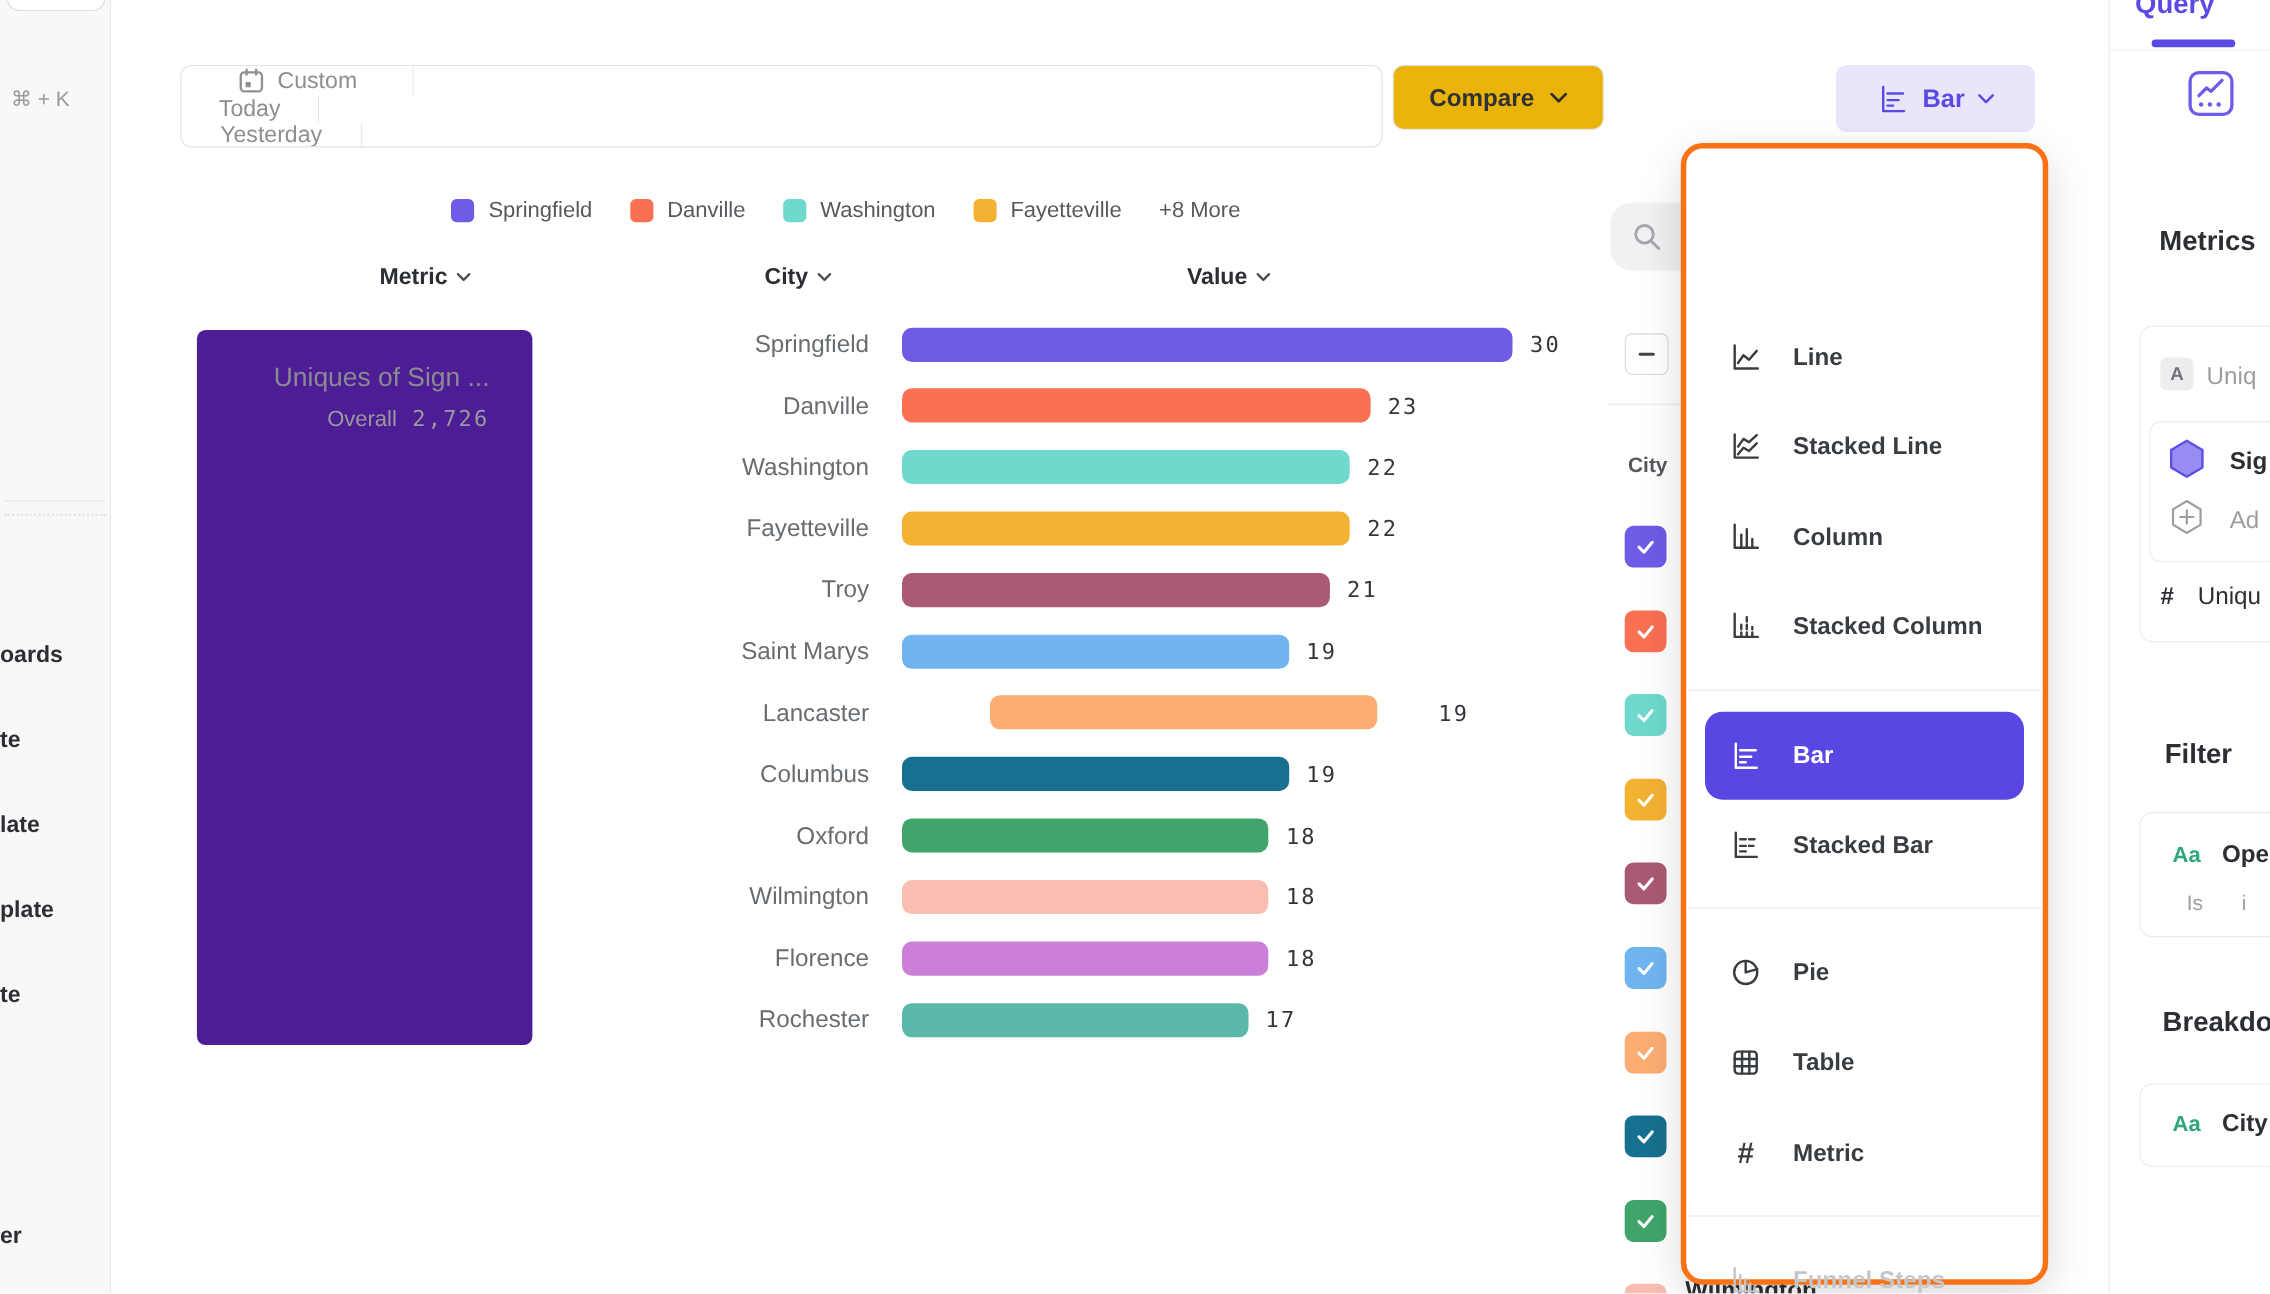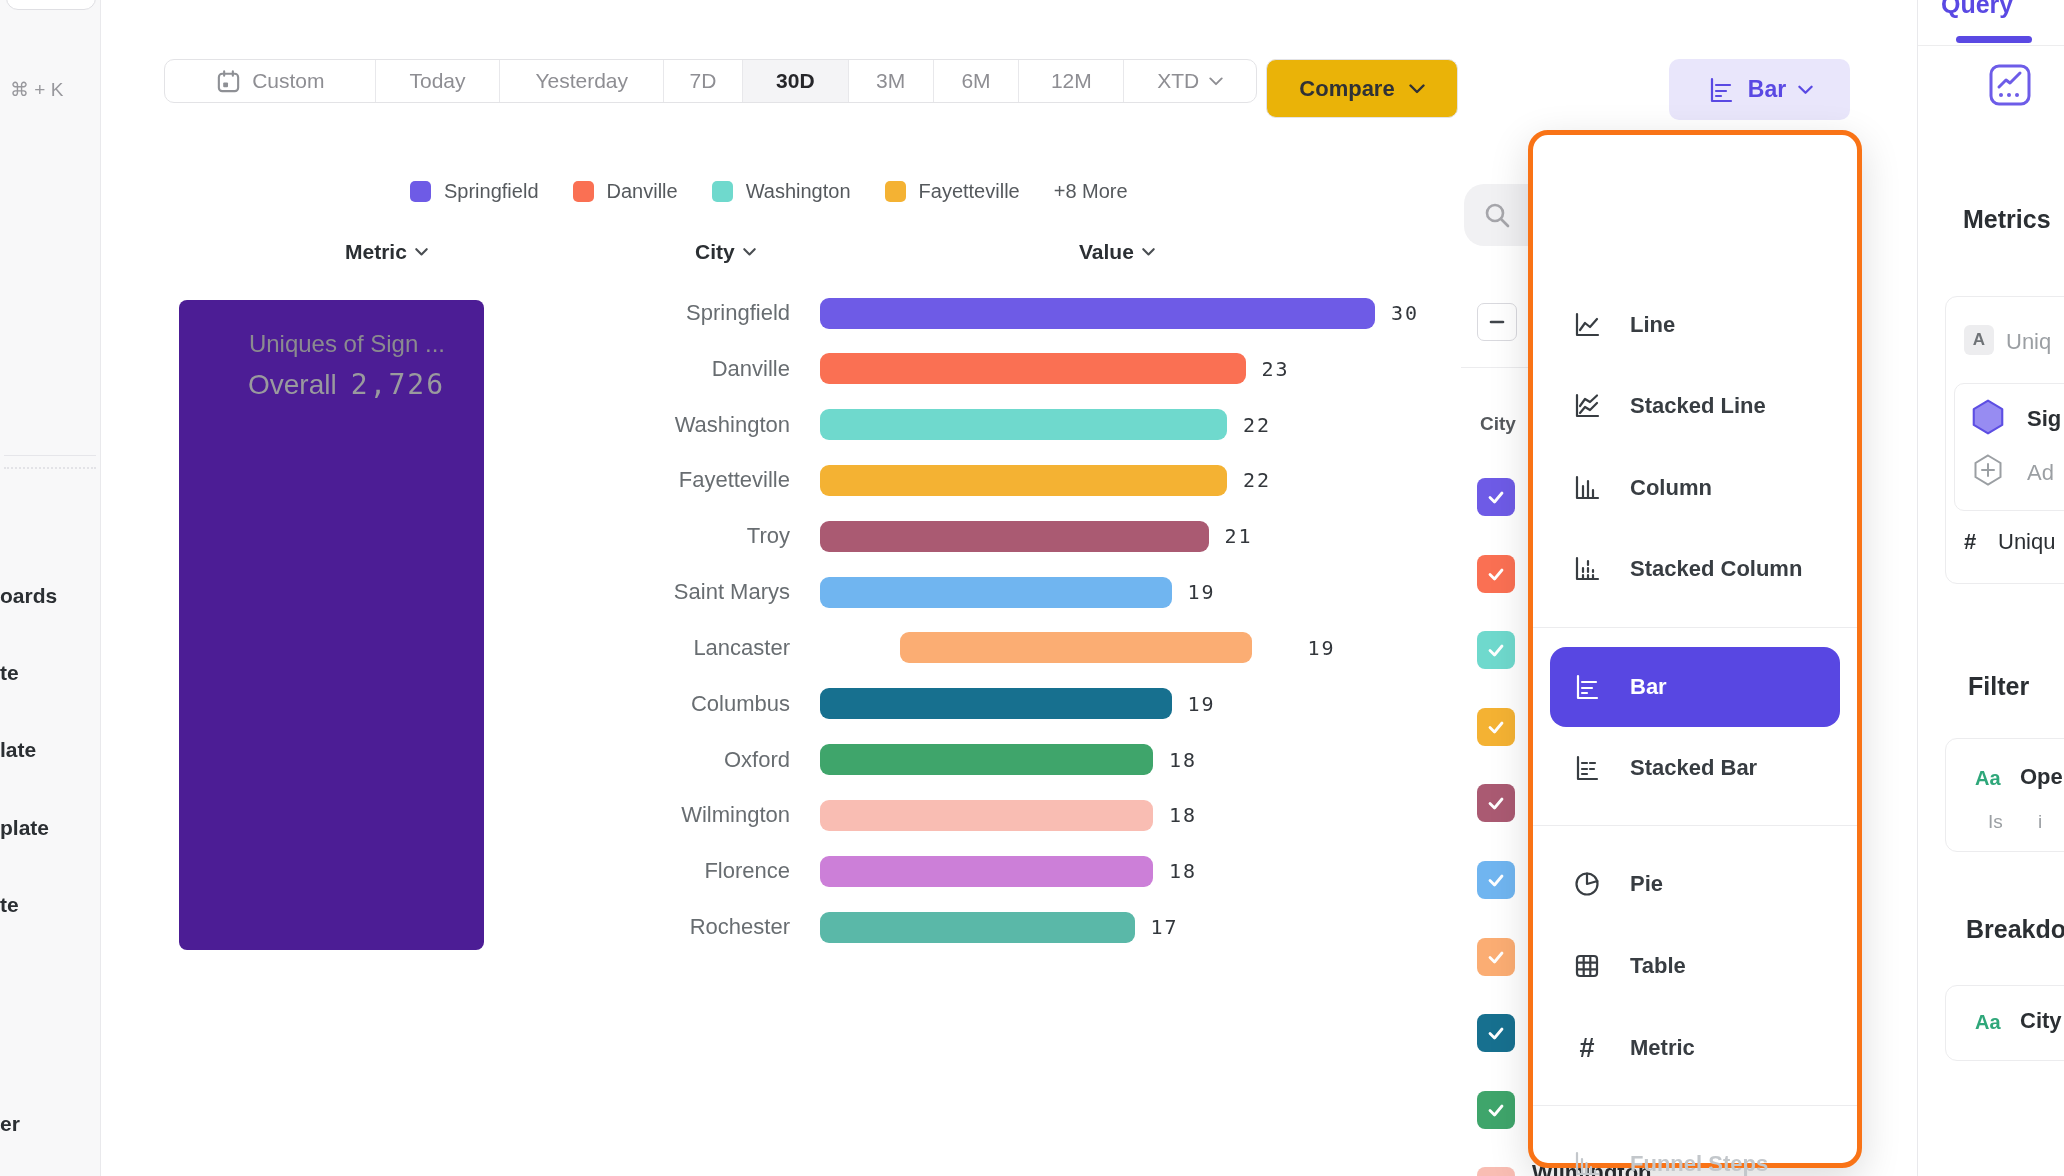--- a/index.html
+++ b/index.html
@@ -7,42 +7,42 @@
        font-family:"Liberation Sans",sans-serif;color:#2b2f33;}
   .abs{position:absolute;}
   
   #sidebar{left:0;top:0;width:100px;height:1176px;background:#f8f8f9;border-right:1px solid #e9e9ec;}
   #sidebar-search{left:6px;top:-30px;width:88px;height:38px;border:1.5px solid #dfdfe3;border-radius:12px;background:#fff;}
   #sidebar-shortcut{left:10px;top:78px;width:86px;font-size:19px;color:#98989d;}
   .sidebar-divider{left:4px;width:92px;border-top:1px solid #e6e6ea;}
   .sidebar-dotted{left:4px;width:92px;border-top:2px dotted #e3e3e7;}
   .sidebar-partial{left:0;font-size:21px;font-weight:600;color:#2b2f33;white-space:nowrap;}
   
-  #segmented{left:164px;top:59px;width:1093px;height:44px;background:#fff;border:1px solid #e3e3e6;
-             border-radius:10px;display:flex;box-sizing:border-box;overflow:hidden;}
+  #segmented{left:164px;top:59px;width:1093px;height:75px;background:#fff;border:1px solid #e3e3e6;
+             border-radius:10px;display:flex;box-sizing:border-box;overflow:hidden;flex-direction:column;}
   .seg{display:flex;align-items:center;justify-content:center;gap:10px;font-size:21px;color:#8e8e93;
        border-right:1px solid #e8e8eb;box-sizing:border-box;cursor:pointer;white-space:nowrap;}
   .seg:last-child{border-right:none;}
   .seg.selected{background:#f4f4f6;color:#26262a;font-weight:700;}
   #compare-btn{left:1266px;top:59px;width:192px;height:59px;background:#eab308;border:1px solid #e3e3e6;border-radius:10px;
                display:flex;align-items:center;justify-content:center;gap:14px;font-size:22px;font-weight:700;color:#2f3136;box-sizing:border-box;}
   #bar-type-btn{left:1669px;top:59px;width:181px;height:61px;background:#e9e6fb;border-radius:10px;
                 display:flex;align-items:center;justify-content:center;gap:12px;color:#5a49e3;font-size:23px;font-weight:700;}
   
   #legend{left:410px;top:176px;width:800px;height:30px;display:flex;align-items:center;gap:34px;}
   .legend-item{display:flex;align-items:center;gap:13px;font-size:20px;color:#55595d;}
   .legend-swatch{width:21px;height:21px;border-radius:5px;}
   #legend-more{font-size:20px;color:#55595d;}
   
   .col-header{top:240px;font-size:21px;font-weight:700;color:#2b2f33;display:flex;align-items:center;gap:8px;}
   .chev{display:inline-block;}
   
   #metric-card{left:179px;top:300px;width:305px;height:650px;background:#4c1d95;border-radius:8px;}
   #metric-card-title{left:0;top:30px;width:266px;text-align:right;font-size:24px;color:#8b8b8f;}
-  #metric-card-sub{left:0;top:68px;width:266px;text-align:right;font-size:28px;color:#9a9a9e;}
+  #metric-card-sub{left:0;top:68px;width:266px;text-align:right;font-size:20px;color:#9a9a9e;}
   #metric-card-sub .mono{font-family:"DejaVu Sans Mono",monospace;letter-spacing:2px;margin-left:14px;}
   
   .bar-row{left:480px;height:54px;display:flex;align-items:center;}
   .bar-label{width:310px;text-align:right;font-size:22px;color:#686d71;white-space:nowrap;}
   .bar-gap{width:30px;}
   .bar{height:31px;border-radius:9px;}
   .bar-value{margin-left:16px;font-family:"DejaVu Sans Mono",monospace;font-size:20px;color:#33373c;letter-spacing:2px;}
   
   #city-search{left:1464px;top:184px;width:110px;height:62px;border-radius:20px;background:#f1f1f3;z-index:1;}
   #city-selectall{left:1477px;top:303px;width:40px;height:38px;background:#fff;border:1.5px solid #d9d9de;border-radius:7px;

